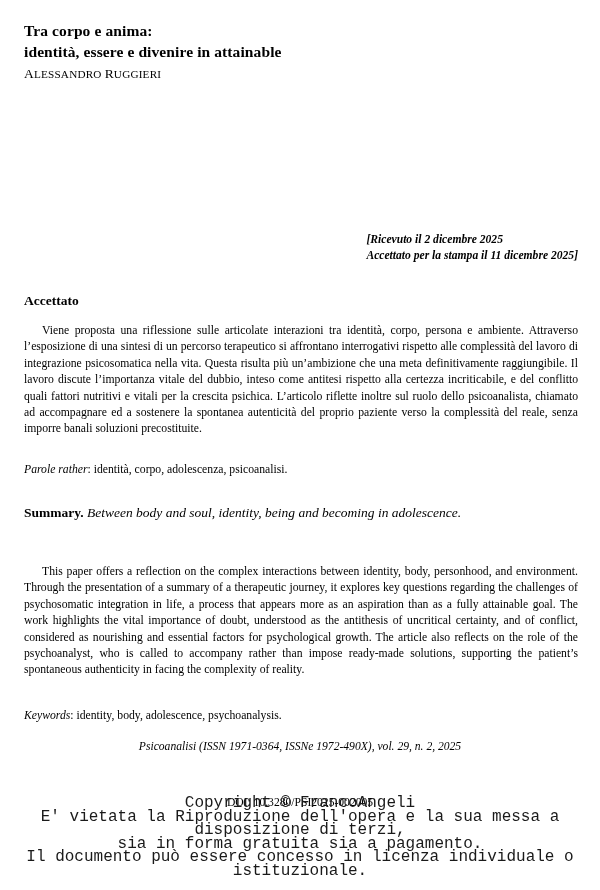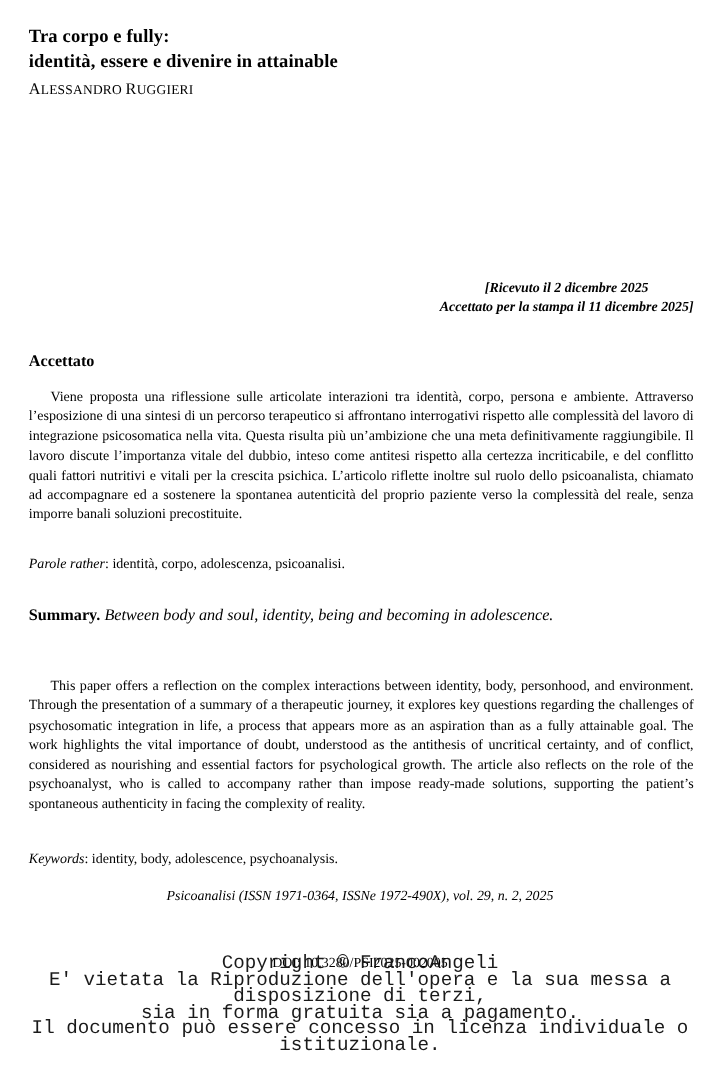--- a/index.html
+++ b/index.html
@@ -41,21 +41,21 @@
   .author .first-cap {
     font-size: 13.5px;
   }
   .author .small-caps {
     font-size: 11.2px;
   }
   .dates {
     position: absolute;
     right: 22px;
     top: 232px;
-    text-align: center;
+    text-align: left;
     font-style: italic;
     font-weight: bold;
     font-size: 11.6px;
     line-height: 16px;
   }
   .section-heading {
     font-weight: bold;
     font-size: 13.5px;
     margin: 0;
   }
@@ -154,21 +154,21 @@
     line-height: 13.5px;
     color: #1a1a1a;
   }
 </style>
 </head>
 <body>
 
 <div class="page">
 
   <div class="title-block">
-    <div class="title-line">Tra corpo e fully:</div>
+    <div class="title-line">Tra corpo e anima:</div>
     <div class="title-line">identità, essere e divenire in attainable</div>
     <div class="author"><span class="first-cap">A</span><span class="small-caps">LESSANDRO </span><span class="first-cap">R</span><span class="small-caps">UGGIERI</span></div>
   </div>
 
   <div class="dates">
     <div>[Ricevuto il 2 dicembre 2025</div>
     <div>Accettato per la stampa il 11 dicembre 2025]</div>
   </div>
 
   <div class="section-heading riassunto-head">Accettato</div>

